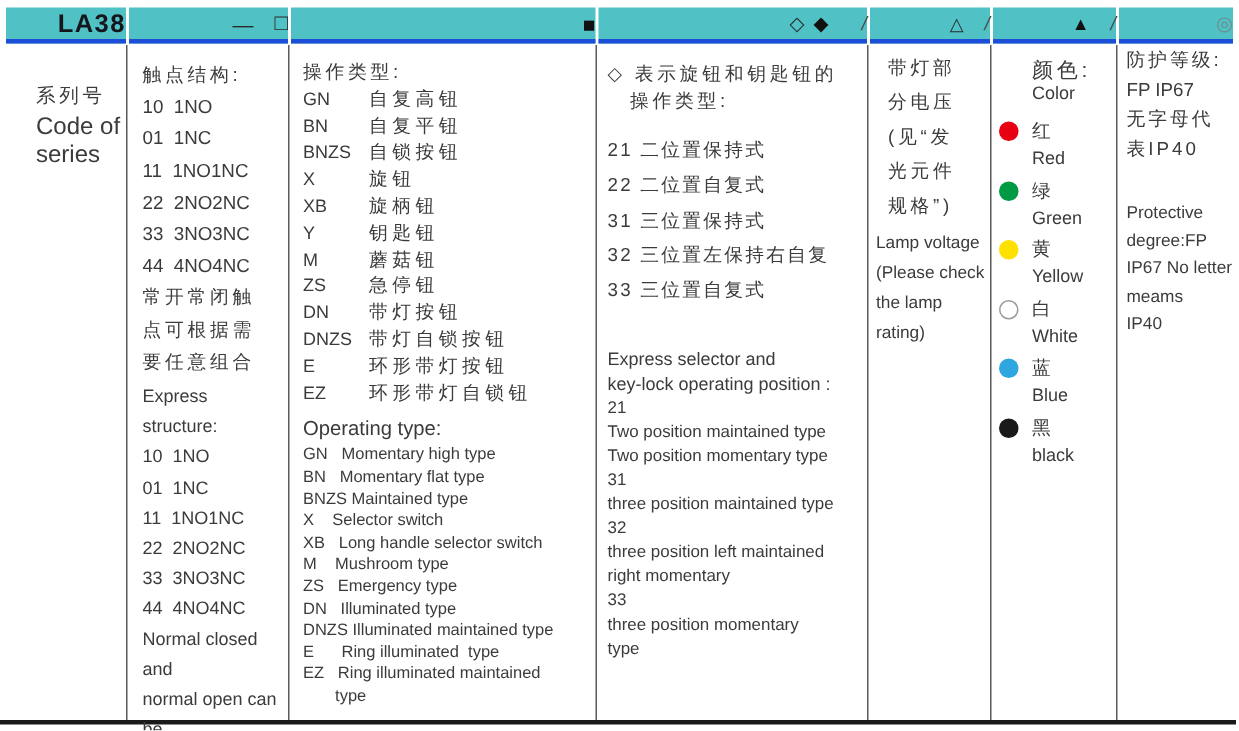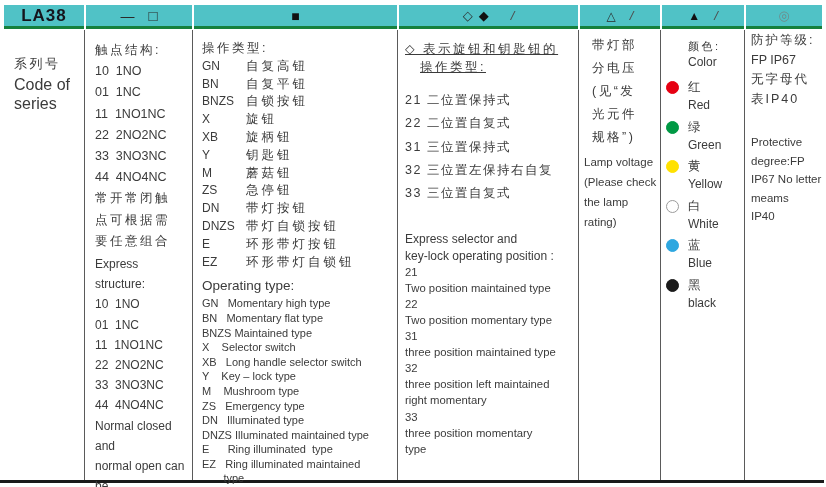--- a/index.html
+++ b/index.html
@@ -1,22 +1,22 @@
 <!DOCTYPE html>
 <html><head>
 <meta charset="utf-8">
 <style>
   html,body{margin:0;padding:0;background:#ffffff;}
   #page{position:relative;width:826px;height:487px;background:#ffffff;overflow:hidden;
         font-family:"Liberation Sans","DejaVu Sans",sans-serif;color:#3b3b3b;}
 
   
   .hdr{position:absolute;left:4px;top:5px;width:818px;height:24px;display:flex;gap:2px;}
-  .hcell{background:#50c2c6;border-bottom:3px solid #15803d;display:flex;align-items:center;
-         justify-content:center;box-sizing:border-box;}
+  .hcell{background:#50c2c6;border-bottom:3px solid #1d4ed8;display:flex;align-items:center;
+         justify-content:flex-end;box-sizing:border-box;}
   .hcell.c1{width:80px;}  .hcell.c2{width:106px;} .hcell.c3{width:203px;}
   .hcell.c4{width:179px;} .hcell.c5{width:80px;}  .hcell.c6{width:82px;} .hcell.c7{width:76px;}
   .series-title{font-size:17px;font-weight:bold;color:#15151c;letter-spacing:1px;}
   .sym{color:#2a2a2a;}
   .sym.sq-open{font-size:15px;} .sym.dash{font-size:14px;margin-right:14px;}
   .sym.sq-fill{font-size:14px;color:#111;}
   .sym.dia-open{font-size:13px;} .sym.dia-fill{font-size:13px;color:#111;margin-left:6px;}
   .sym.tri-open{font-size:12px;} .sym.tri-fill{font-size:12px;color:#111;}
   .sym.ring{font-size:13px;color:#6f8a8a;}
   .slash{font-style:italic;color:#4c4c4c;font-size:13px;}
@@ -25,48 +25,48 @@
   
   .vline{position:absolute;top:30px;height:451px;width:1px;background:#5a5a5a;}
   .bottom-rule{position:absolute;left:0;top:480px;width:824px;height:3px;background:#1a1a1a;}
 
   
   .col{position:absolute;}
   .cjk{letter-spacing:2.5px;}
   .pre{white-space:pre;}
   .t12{font-size:16px;}
 
-  #col-series{left:14px;top:54px;width:66px;line-height:19px;}
+  #col-series{left:24px;top:54px;width:66px;line-height:19px;}
   #col-series .cn{font-size:13px;margin-bottom:2px;}
 
   #col-contact{left:95px;top:40px;width:96px;line-height:21.2px;font-size:12.5px;}
   #col-contact .en-block{margin-top:2px;line-height:20.2px;font-size:12px;}
 
   #col-oper{left:202px;top:40px;width:194px;}
   #col-oper .cn-block{line-height:17.8px;font-size:12.5px;}
   .op-row{display:flex;}
   .op-code{width:44px;flex:0 0 44px;font-size:12px;}
   .op-label{letter-spacing:3px;}
   #col-oper .en-title{margin-top:7px;font-size:13.5px;margin-bottom:3px;}
   #col-oper .en-block{line-height:14.6px;font-size:11px;}
 
   #col-sel{left:405px;top:41px;width:172px;}
-  #col-sel .cn-title{font-size:12.5px;line-height:17.5px;text-decoration:underline;}
+  #col-sel .cn-title{font-size:12.5px;line-height:17.5px;}
   #col-sel .cn-title .ind{margin-left:15px;}
   #col-sel .cn-items{margin-top:13px;line-height:23.3px;font-size:12.5px;letter-spacing:1.5px;}
   #col-sel .en-block{margin-top:26px;line-height:16.1px;font-size:11.3px;}
   #col-sel .en-title{font-size:12px;}
 
   #col-lamp{left:584px;top:34px;width:76px;}
   #col-lamp .cn-block{line-height:23px;font-size:12.5px;padding-left:8px;}
   #col-lamp .en-block{margin-top:3px;line-height:20px;font-size:11.5px;}
 
   #col-color{left:666px;top:38px;width:78px;}
   #col-color .titles{padding-left:22px;line-height:16px;margin-bottom:9px;}
-  #col-color .titles .cn{font-size:11px;}
+  #col-color .titles .cn{font-size:14px;}
   #col-color .titles .en{font-size:12px;}
   .color-item{position:relative;height:39.5px;}
   .swatch{position:absolute;left:0;top:2px;width:13px;height:13px;border-radius:50%;
           border:1px solid transparent;box-sizing:border-box;}
   .color-item .cn{margin-left:22px;font-size:12.5px;line-height:17px;display:block;}
   .color-item .en{margin-left:22px;font-size:12px;line-height:19px;display:block;}
 
   #col-prot{left:751px;top:31px;width:72px;}
   #col-prot .cn-block{line-height:19.6px;font-size:12.5px;}
   #col-prot .cn-block .ls{letter-spacing:2px;}
@@ -197,21 +197,20 @@
           <span class="op-label">环形带灯自锁钮</span>
         </div>
     </div>
     <div class="en-title">Operating type:</div>
     <div class="en-block">
       <div class="pre">GN   Momentary high type</div>
       <div class="pre">BN   Momentary flat type</div>
       <div class="pre">BNZS Maintained type</div>
       <div class="pre">X    Selector switch</div>
       <div class="pre">XB   Long handle selector switch</div>
-      <div class="pre">Y    Key – lock type</div>
       <div class="pre">M    Mushroom type</div>
       <div class="pre">ZS   Emergency type</div>
       <div class="pre">DN   Illuminated type</div>
       <div class="pre">DNZS Illuminated maintained type</div>
       <div class="pre">E      Ring illuminated  type</div>
       <div class="pre">EZ   Ring illuminated maintained</div>
       <div class="pre">       type</div>
     </div>
   </div>
 
@@ -225,21 +224,20 @@
       <div>22 二位置自复式</div>
       <div>31 三位置保持式</div>
       <div>32 三位置左保持右自复</div>
       <div>33 三位置自复式</div>
     </div>
     <div class="en-block">
       <div class="en-title">Express selector and</div>
       <div class="en-title">key-lock operating position :</div>
       <div>21</div>
       <div>Two position maintained type</div>
-      <div>22</div>
       <div>Two position momentary type</div>
       <div>31</div>
       <div>three position maintained type</div>
       <div>32</div>
       <div>three position left maintained</div>
       <div>right momentary</div>
       <div>33</div>
       <div>three position momentary</div>
       <div>type</div>
     </div>

